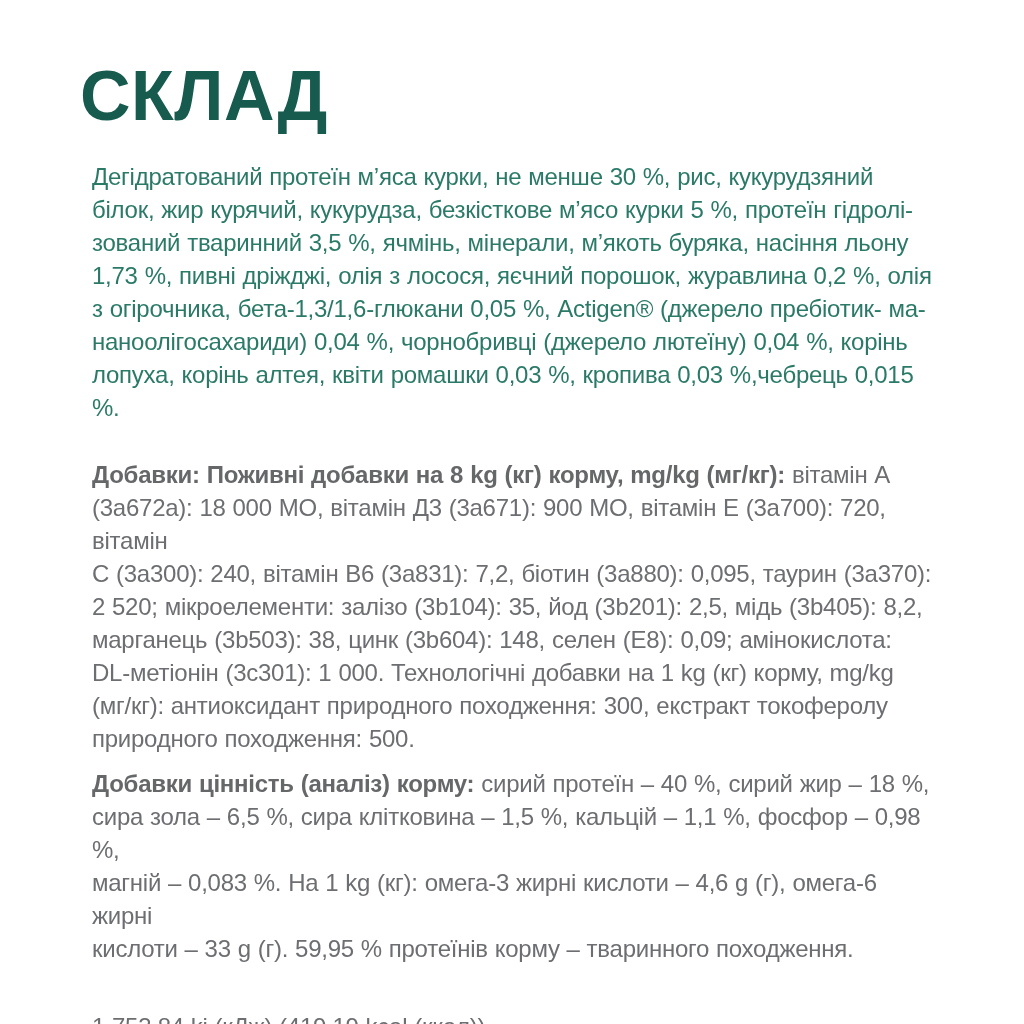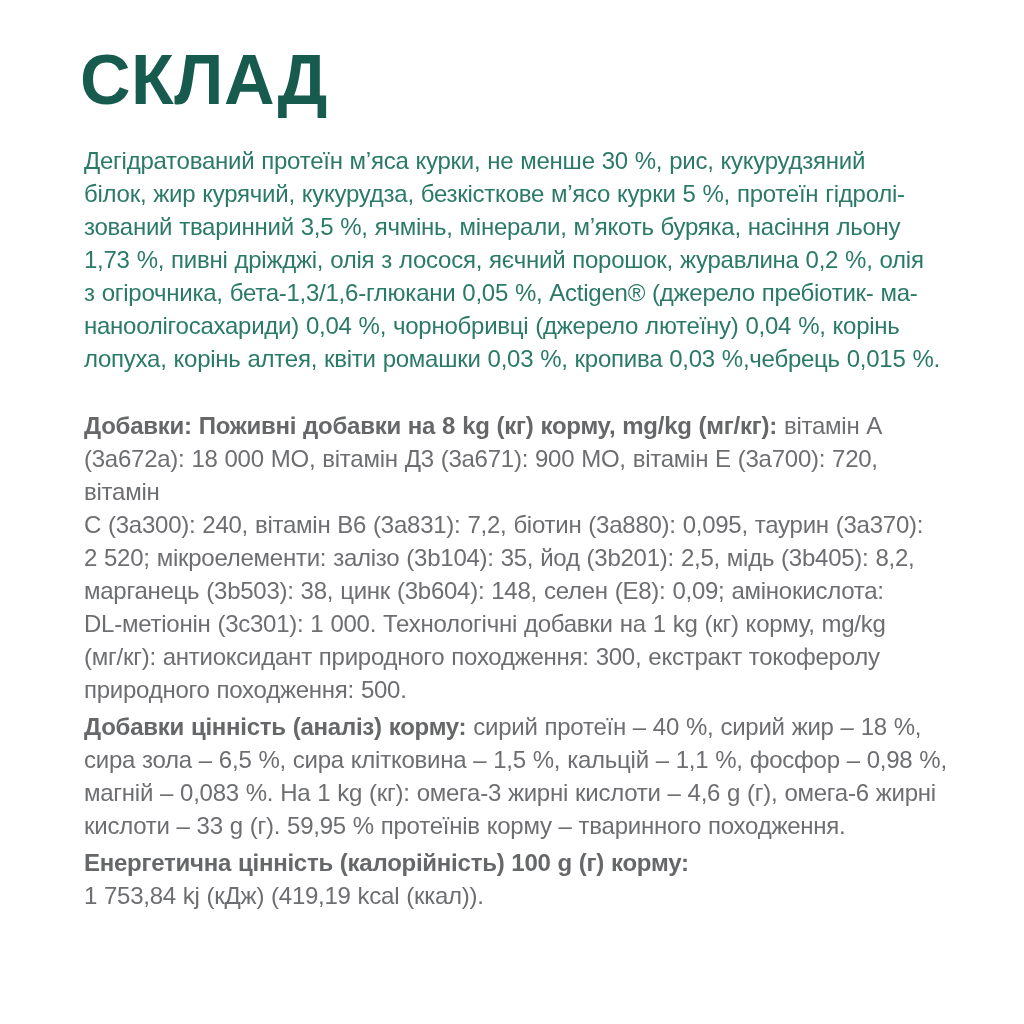--- a/index.html
+++ b/index.html
@@ -6,34 +6,34 @@
     margin: 0;
     padding: 0;
     background: #ffffff;
   }
   .page {
     position: relative;
     width: 1024px;
     height: 1024px;
     background: #ffffff;
     box-sizing: border-box;
-    padding: 40px 70px 0 80px;
+    padding: 56px 70px 0 80px;
     font-family: "Liberation Sans", sans-serif;
     overflow: hidden;
   }
   .title {
     margin: 0 0 24px 0;
     font-size: 70px;
     line-height: 80px;
     font-weight: 700;
     letter-spacing: 0.5px;
     color: #175a4e;
   }
   .para {
-    margin: 4px;
+    margin: 12px;
     font-size: 24px;
     line-height: 33px;
     letter-spacing: -0.25px;
     white-space: pre-line;
     word-spacing: 0.5px;
   }
   .composition {
     color: #2b7a68;
     font-weight: 500;
     margin-bottom: 34px;
@@ -70,18 +70,18 @@
 марганець (3b503): 38, цинк (3b604): 148, селен (Е8): 0,09; амінокислота:
 DL-метіонін (3с301): 1 000. Технологічні добавки на 1 kg (кг) корму, mg/kg
 (мг/кг): антиоксидант природного походження: 300, екстракт токоферолу
 природного походження: 500.</span></p>
 
     <p class="para"><span class="b">Добавки цінність (аналіз) корму:</span><span> сирий протеїн – 40 %, сирий жир – 18 %,
 сира зола – 6,5 %, сира клітковина – 1,5 %, кальцій – 1,1 %, фосфор – 0,98 %,
 магній – 0,083 %. На 1 kg (кг): омега-3 жирні кислоти – 4,6 g (г), омега-6 жирні
 кислоти – 33 g (г). 59,95 % протеїнів корму – тваринного походження.</span></p>
 
-    <p class="para"><span class="b">Енергетична цінність (калорійність) 100 g (г) корму:</span><span>
+    <p class="para"><span>
 1 753,84 kj (кДж) (419,19 kcal (ккал)).</span></p>
 
   </div>
 
 </div>
 
 </body></html>

